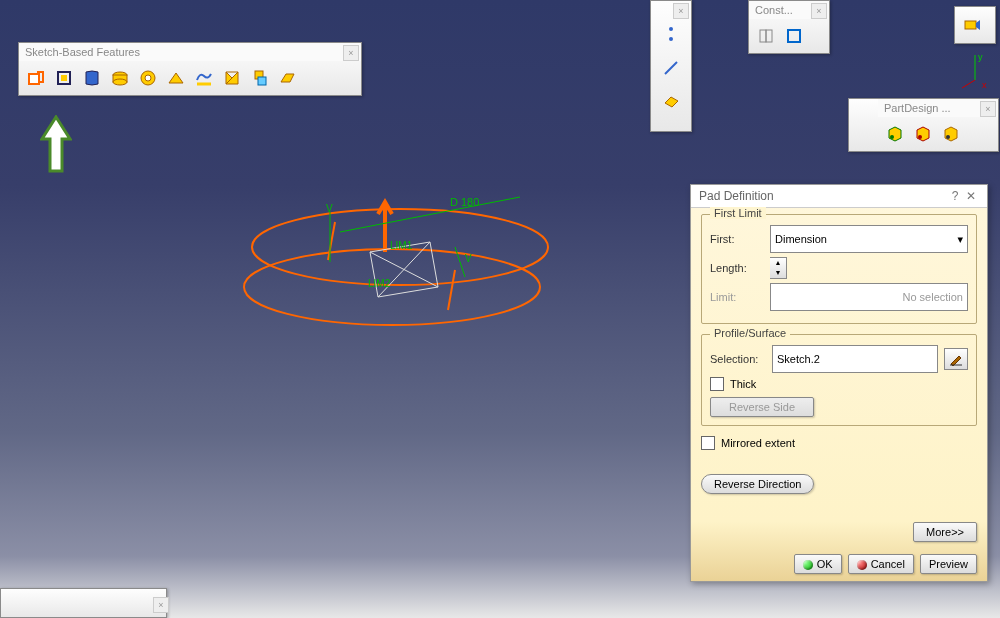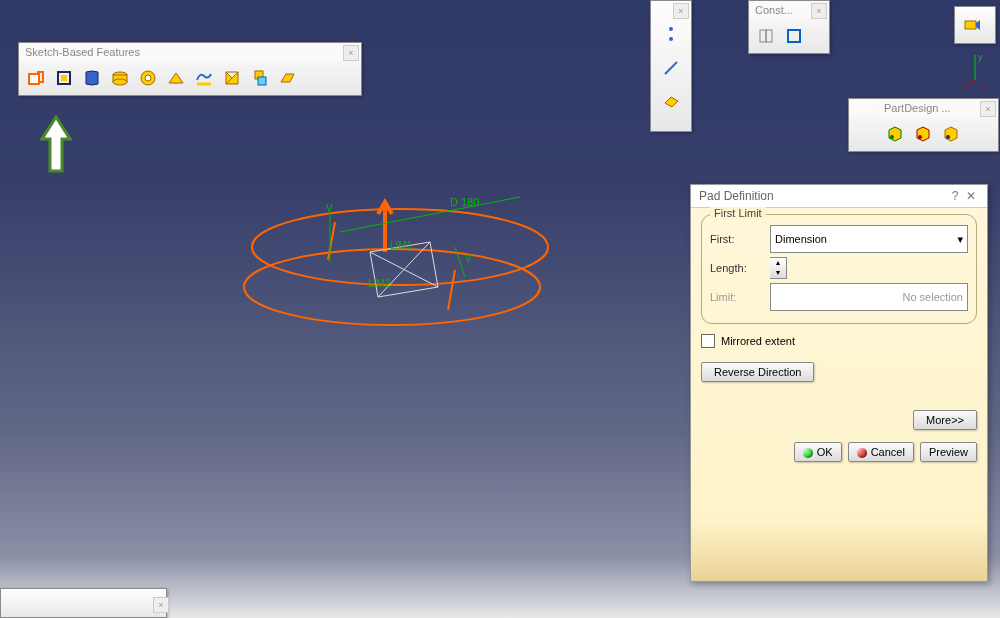--- a/index.html
+++ b/index.html
@@ -92,21 +92,21 @@
   text-align: center;
   color: #777;
   font-size: 12px;
   cursor:pointer;
 }
 .dialog-body {
   padding: 6px 10px;
 }
 .fieldset {
   border: 1px solid #b8a878;
-  border-radius: 11px;
+  border-radius: 2px;
   padding: 6px 8px 8px 8px;
   margin-bottom: 10px;
   position: relative;
 }
 .fieldset .legend {
   position: absolute;
   top: -8px;
   left: 8px;
   background: #fef5d0;
   padding: 0 4px;
@@ -412,27 +412,47 @@
           </div>
       </div>
       <div class="form-row">
         <span class="form-label disabled">Limit:</span>
         <div class="form-input disabled" style="display:flex;align-items:center;justify-content:flex-end;">
           <span>No selection</span>
         </div>
       </div>
     </div>
 
+    <div class="fieldset">
+      <div class="legend">Profile/Surface</div>
+      <div class="form-row">
+        <span class="form-label" style="width:58px;">Selection:</span>
+        <div class="form-input" style="display:flex;align-items:center;">
+          <span>Sketch.2</span>
+        </div>
+        <div class="sketch-edit-icon">
+          <svg width="14" height="14">
+              <path d="M2 12 L10 4 L12 6 L4 14 Z" fill="#a60" stroke="#630"></path>
+              <line x1="1" y1="13" x2="13" y2="13" stroke="#333"></line>
+            </svg>
+        </div>
+      </div>
+      <div class="checkbox-row">
+        <div class="checkbox-box"></div>
+        <span>Thick</span>
+      </div>
+      <div class="dlg-button disabled" style="display:inline-block;padding:3px 18px;margin-top:2px;">Reverse Side</div>
+    </div>
 
     <div class="checkbox-row">
       <div class="checkbox-box"></div>
       <span>Mirrored extent</span>
     </div>
 
-    <div class="dlg-button" style="display:inline-block;margin-top:10px;">Reverse Direction</div>
+    <div class="dlg-button" style="display:inline-block;margin-top:20px;border-radius:10px;">Reverse Direction</div>
 
     <div style="text-align:right; margin-top:28px;">
       <div class="dlg-button" style="display:inline-block;">More&gt;&gt;</div>
     </div>
   </div>
 
   <div class="dialog-footer">
     <div class="dlg-button"><span class="ball green"></span><span>OK</span></div>
     <div class="dlg-button"><span class="ball red"></span><span>Cancel</span></div>
     <div class="dlg-button">Preview</div>

